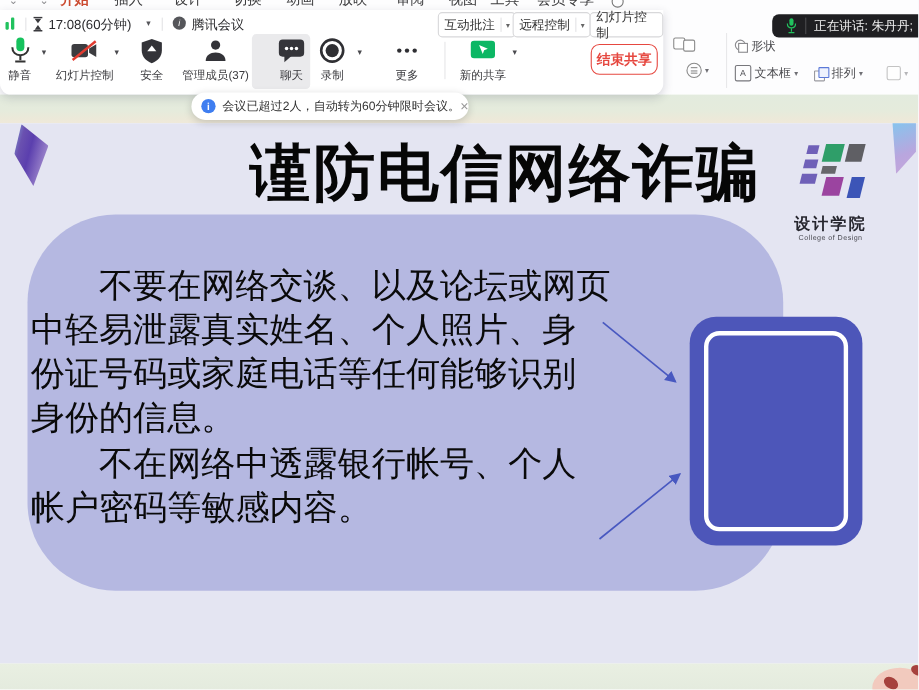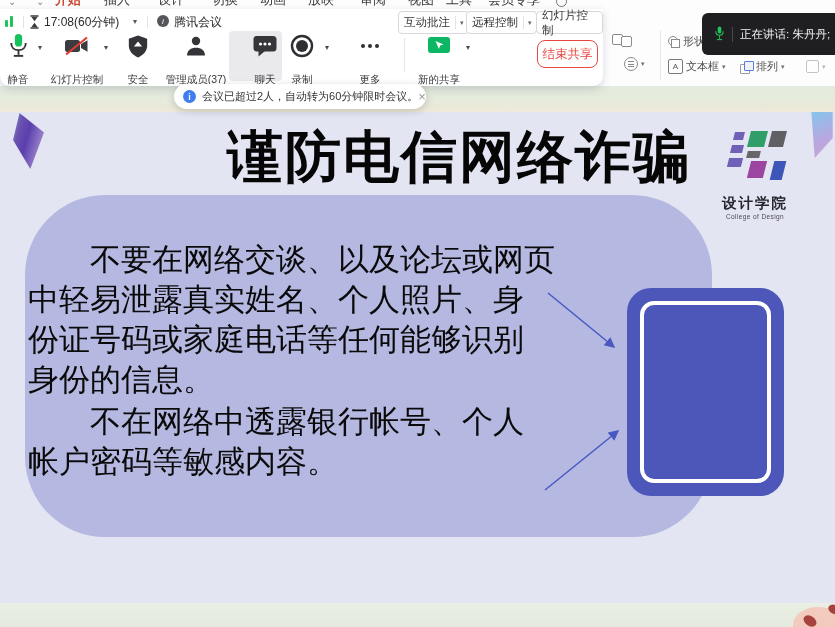--- a/index.html
+++ b/index.html
@@ -43,30 +43,30 @@
   .sig{position:absolute;left:5px;top:7px;display:flex;align-items:flex-end;gap:2px;}
   .sig i{display:block;width:3px;background:#21c25e;border-radius:1px;}
   .caret{font-size:8px;color:#55555a;line-height:8px;}
   .rowA-btn{position:absolute;top:2px;height:21px;border:1px solid #d8d8da;border-radius:4px;background:#fff;
             display:flex;align-items:center;font-size:11.5px;color:#333;}
   .rowA-btn .lbl{padding:0 5px;}
   .rowA-btn .bdiv{width:1px;height:13px;background:#e3e3e5;}
   .rowA-btn .bc{padding:0 4px;font-size:7px;color:#666;}
   .tbtn{position:absolute;top:22px;display:flex;flex-direction:column;align-items:center;cursor:default;}
   .tbtn .ic{height:30px;display:flex;align-items:center;justify-content:center;}
-  .tbtn .lb{font-size:10.5px;color:#3a3a3e;margin-top:12px;white-space:nowrap;}
+  .tbtn .lb{font-size:10.5px;color:#3a3a3e;margin-top:1px;white-space:nowrap;}
   .tb-caret{position:absolute;top:34px;font-size:8px;color:#4a4a4e;}
   .chat-sel{position:absolute;left:229px;top:22px;width:53px;height:50px;background:#eaeaec;border-radius:4px;}
   .tb-div{position:absolute;left:404px;top:29px;width:1px;height:34px;background:#e6e6e8;}
   .end-btn{position:absolute;left:537px;top:31px;width:59px;height:26px;border:1.5px solid #e64840;border-radius:8px;
-           background:#fff;color:#e64840;font-size:12.5px;font-weight:normal;display:flex;align-items:center;justify-content:center;}
+           background:#fff;color:#e64840;font-size:12.5px;font-weight:bold;display:flex;align-items:center;justify-content:center;}
   .mdots{display:flex;gap:3px;}
   .mdots i{width:4px;height:4px;border-radius:50%;background:#2f2f33;}
   
-  .speaking{position:absolute;left:702px;top:13px;width:133px;height:42px;background:#1f1f22;z-index:11;
+  .speaking{position:absolute;left:702px;top:13px;width:133px;height:21px;background:#1f1f22;z-index:11;
             border-radius:6px 0 0 6px;display:flex;align-items:center;}
   .speaking .txt{font-size:11.5px;color:#f0f0f0;white-space:nowrap;}
   .speaking .sdiv{width:1px;height:15px;background:#4a4a4e;margin:0 7px 0 6px;}
   
   .toast{position:absolute;left:174px;top:84px;width:252px;height:25px;background:#fff;border-radius:13px;z-index:12;
          box-shadow:0 2px 8px rgba(0,0,0,.18);display:flex;align-items:center;padding:0 9px;box-sizing:border-box;}
   .toast .i-ic{width:13px;height:13px;border-radius:50%;background:#3f7ef0;color:#fff;font-size:9px;font-weight:bold;
          display:flex;align-items:center;justify-content:center;flex:0 0 13px;}
   .toast .ttxt{font-size:11px;color:#333;margin-left:6px;white-space:nowrap;}
   .toast .tclose{margin-left:auto;font-size:13px;color:#999;line-height:13px;}

